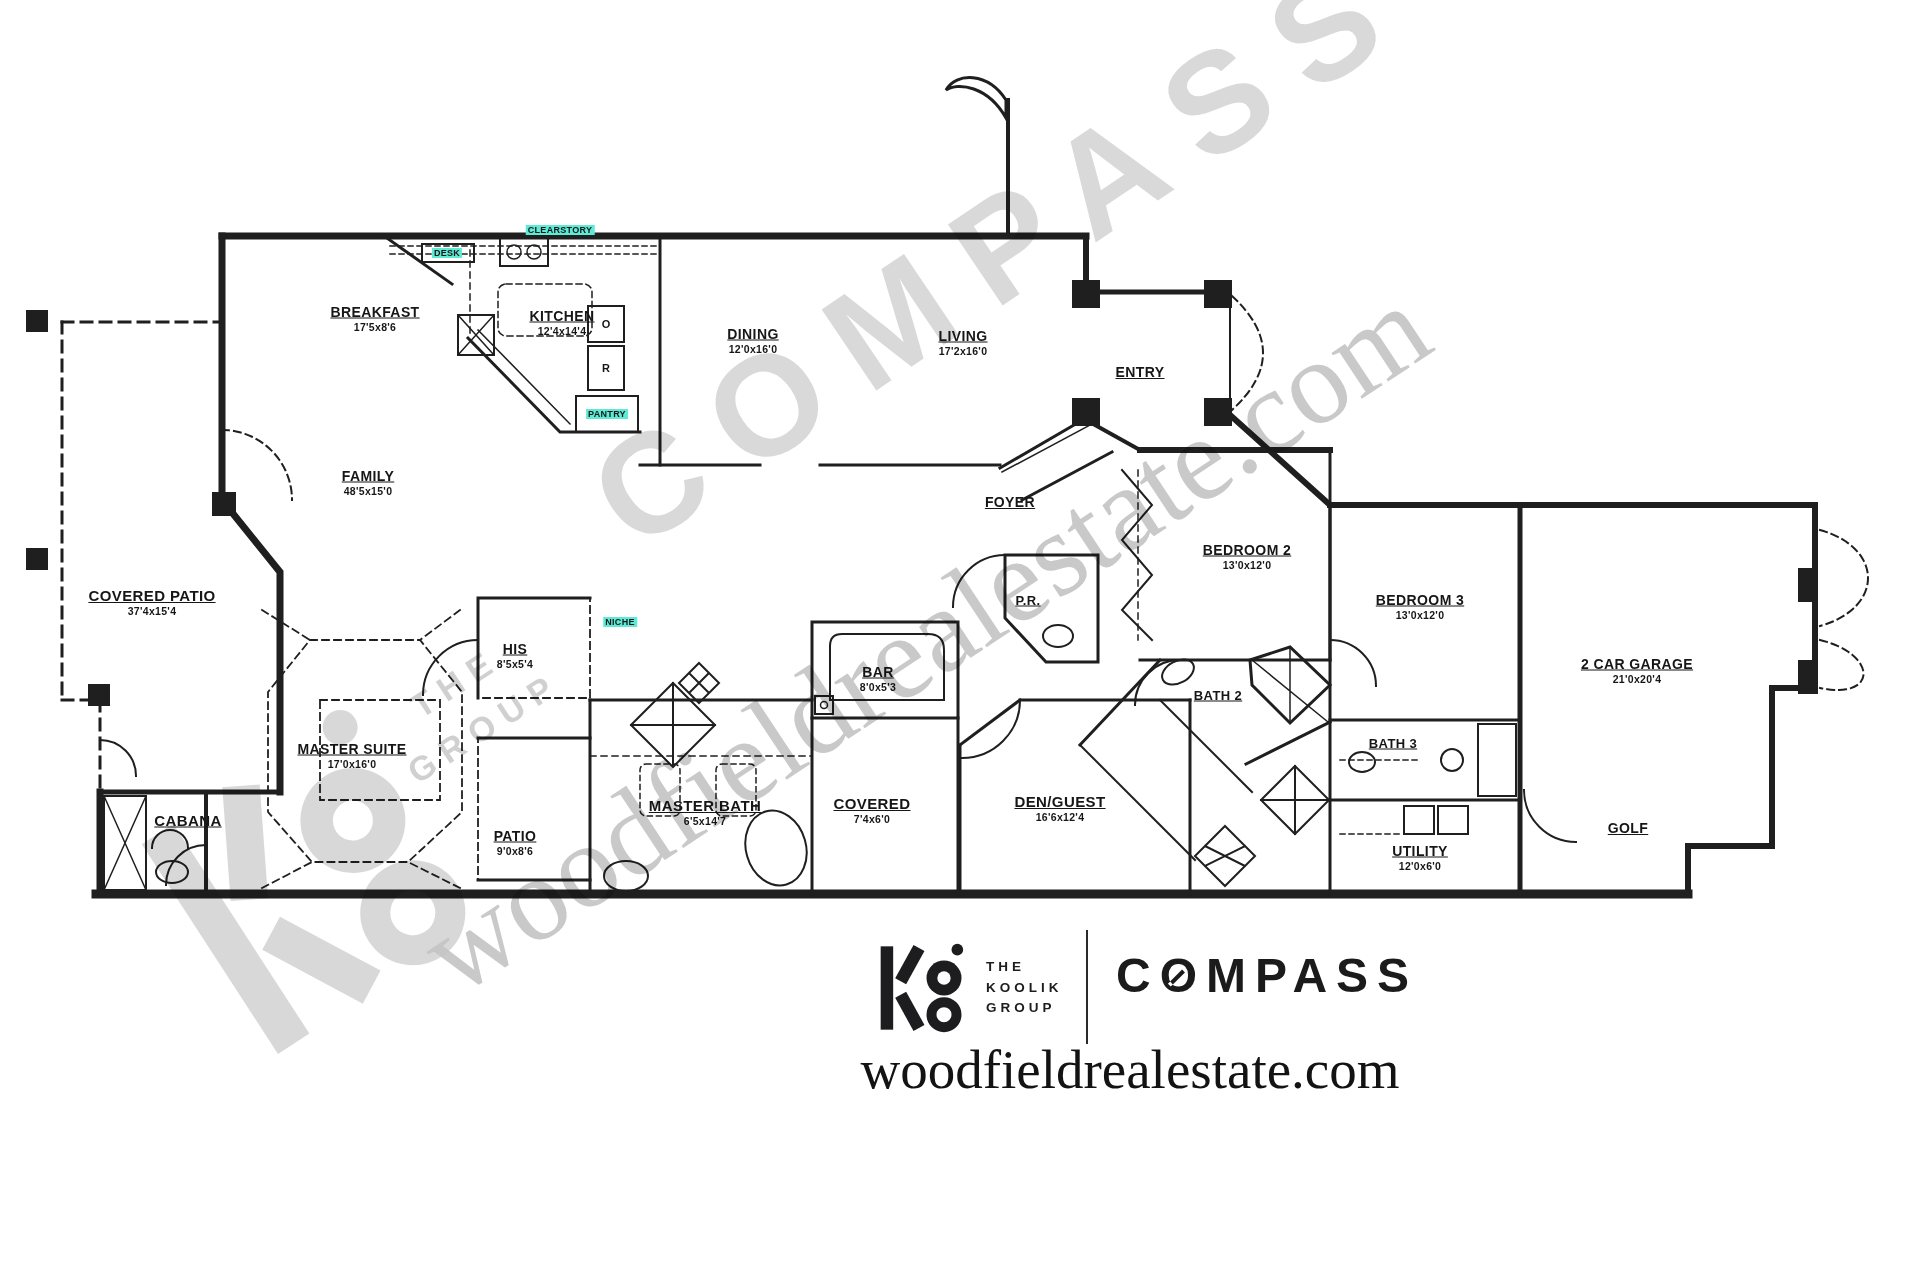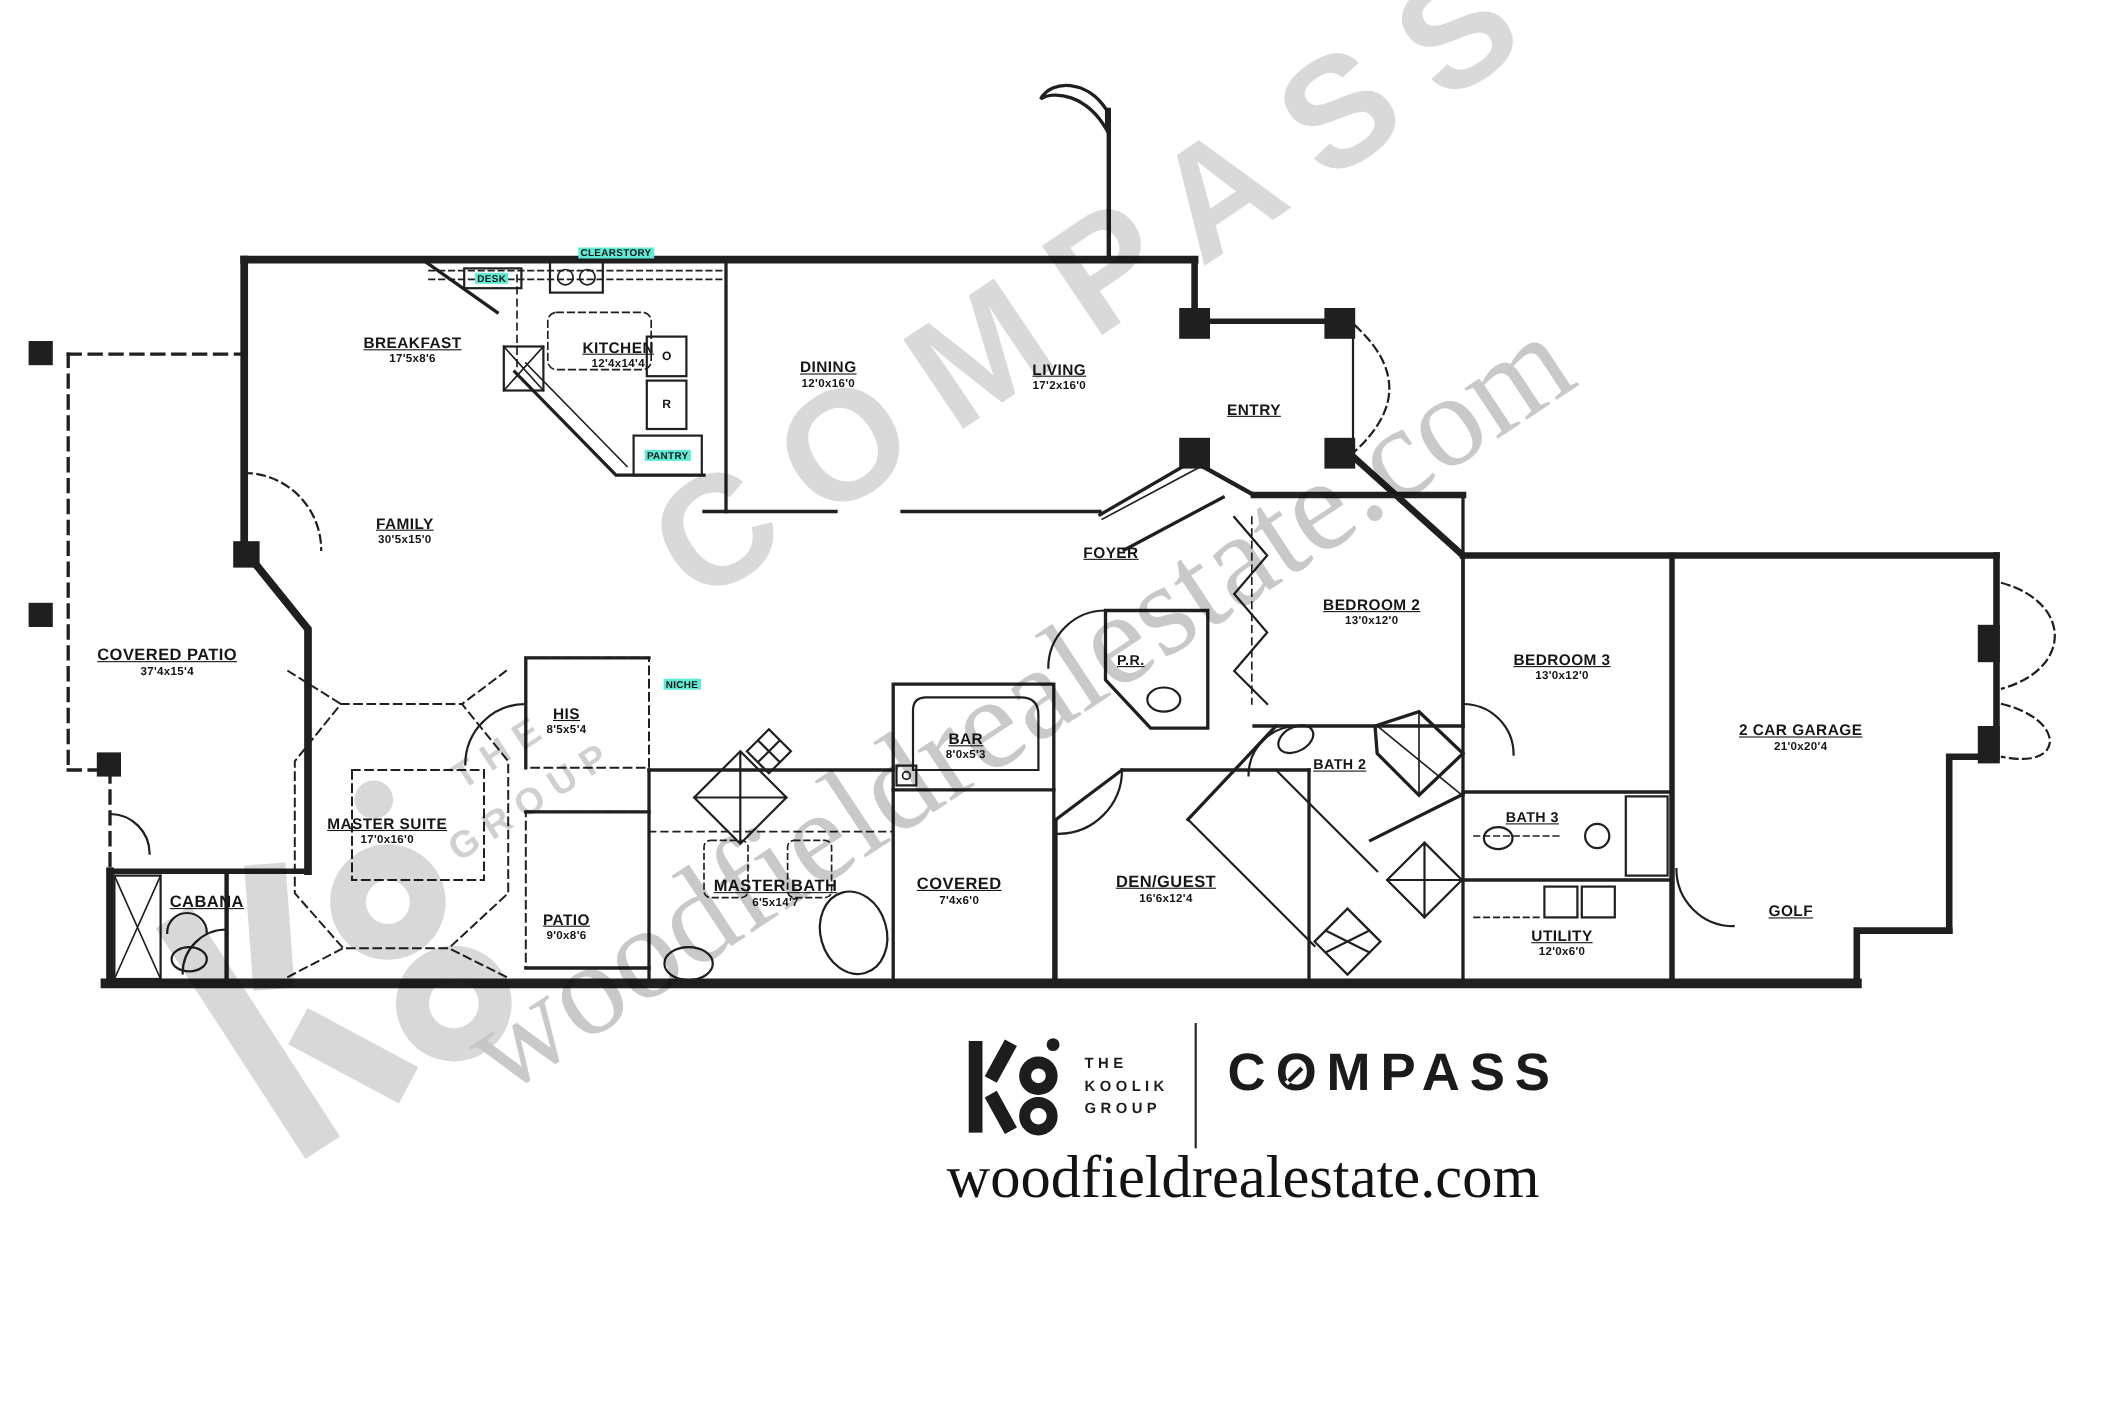--- a/index.html
+++ b/index.html
@@ -247,21 +247,21 @@
     </div>
   <div class="room-label" style="left:963px;top:342px">
       <span class="name">LIVING</span>
       <span class="dim">17'2x16'0</span>
     </div>
   <div class="room-label" style="left:1140px;top:372px">
       <span class="name">ENTRY</span>
     </div>
   <div class="room-label" style="left:368px;top:482px">
       <span class="name">FAMILY</span>
-      <span class="dim">30'5x15'0</span>
+      <span class="dim">48'5x15'0</span>
     </div>
   <div class="room-label" style="left:1010px;top:502px">
       <span class="name">FOYER</span>
     </div>
   <div class="room-label" style="left:152px;top:602px">
       <span class="name" style="font-size:15px">COVERED PATIO</span>
       <span class="dim">37'4x15'4</span>
     </div>
   <div class="room-label" style="left:352px;top:755px">
       <span class="name">MASTER SUITE</span>

